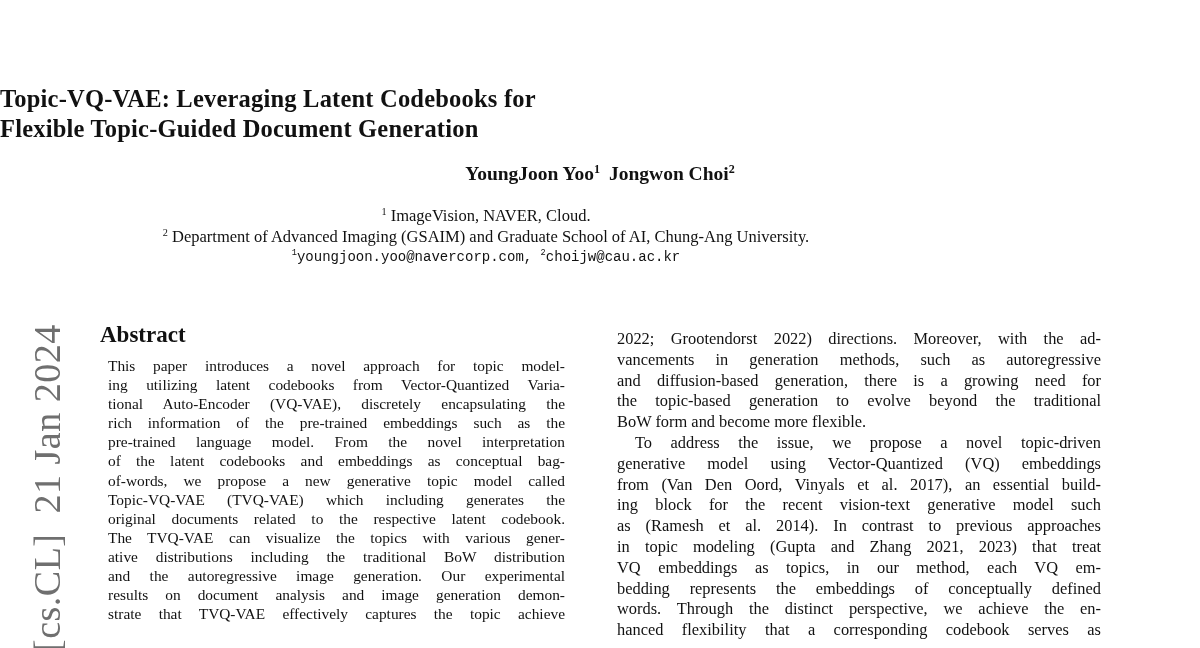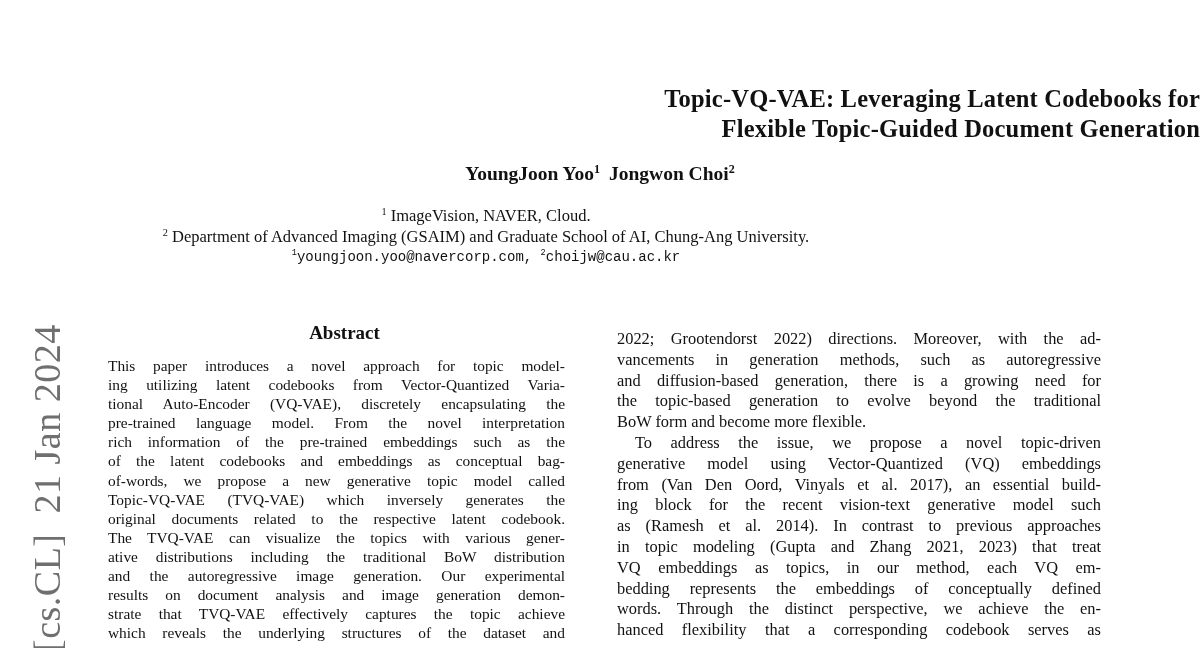--- a/index.html
+++ b/index.html
@@ -27,21 +27,21 @@
     letter-spacing: 0.5px;
     color: #6f6f6f;
     white-space: pre;
     line-height: 46px;
   }
 
   
   .title-block {
     position: absolute;
     top: 84px; left: 0; width: 1200px;
-    text-align: right;
+    text-align: left;
     font-weight: bold;
     font-size: 24.5px;
     line-height: 30px;
     letter-spacing: 0.2px;
   }
   .authors-line {
     position: absolute;
     top: 163px; left: 0; width: 1200px;
     text-align: center;
     font-weight: bold;
@@ -61,24 +61,23 @@
     top: 205px; left: 0; width: 972px;
     text-align: center;
     font-size: 16.5px;
     line-height: 21px;
   }
   .affil-block .emails { font-size: 14px; font-family: Liberation Mono, monospace; }
 
   
   .abstract-heading {
     position: absolute;
-    top: 322px; left: 116px; width: 457px;
-    text-align: center;
+    top: 322px; left: 100px; width: 457px;
     font-weight: bold;
-    font-size: 19px;
+    font-size: 23px;
   }
   .abstract-body {
     position: absolute;
     top: 356px; left: 108px; width: 457px;
     font-size: 15.4px;
     line-height: 19.1px;
   }
 
   
   .right-col {
@@ -121,32 +120,31 @@
     <div><sup class="s">2</sup><span> Department of Advanced Imaging (GSAIM) and Graduate School of AI, Chung-Ang University.</span></div>
     <div class="emails"><sup class="s">1</sup><span>youngjoon.yoo@navercorp.com, </span><sup class="s">2</sup><span>choijw@cau.ac.kr</span></div>
   </div>
 
   <div class="abstract-heading">Abstract</div>
 
   <div class="abstract-body">
       <div class="jline">This paper introduces a novel approach for topic model-</div>
       <div class="jline">ing utilizing latent codebooks from Vector-Quantized Varia-</div>
       <div class="jline">tional Auto-Encoder (VQ-VAE), discretely encapsulating the</div>
+      <div class="jline">rich information of the pre-trained embeddings such as the</div>
       <div class="jline">pre-trained language model. From the novel interpretation</div>
-      <div class="jline">rich information of the pre-trained embeddings such as the</div>
       <div class="jline">of the latent codebooks and embeddings as conceptual bag-</div>
       <div class="jline">of-words, we propose a new generative topic model called</div>
-      <div class="jline">Topic-VQ-VAE (TVQ-VAE) which inversely generates the</div>
+      <div class="jline">Topic-VQ-VAE (TVQ-VAE) which including generates the</div>
       <div class="jline">original documents related to the respective latent codebook.</div>
       <div class="jline">The TVQ-VAE can visualize the topics with various gener-</div>
       <div class="jline">ative distributions including the traditional BoW distribution</div>
       <div class="jline">and the autoregressive image generation. Our experimental</div>
       <div class="jline">results on document analysis and image generation demon-</div>
       <div class="jline">strate that TVQ-VAE effectively captures the topic achieve</div>
-      <div class="jline">which reveals the underlying structures of the dataset and</div>
     </div>
 
   <div class="right-col">
     <div>
         <div class="jline">2022; Grootendorst 2022) directions. Moreover, with the ad-</div>
         <div class="jline">vancements in generation methods, such as autoregressive</div>
         <div class="jline">and diffusion-based generation, there is a growing need for</div>
         <div class="jline">the topic-based generation to evolve beyond the traditional</div>
         <div class="jline lastline">BoW form and become more flexible.</div>
       </div>

